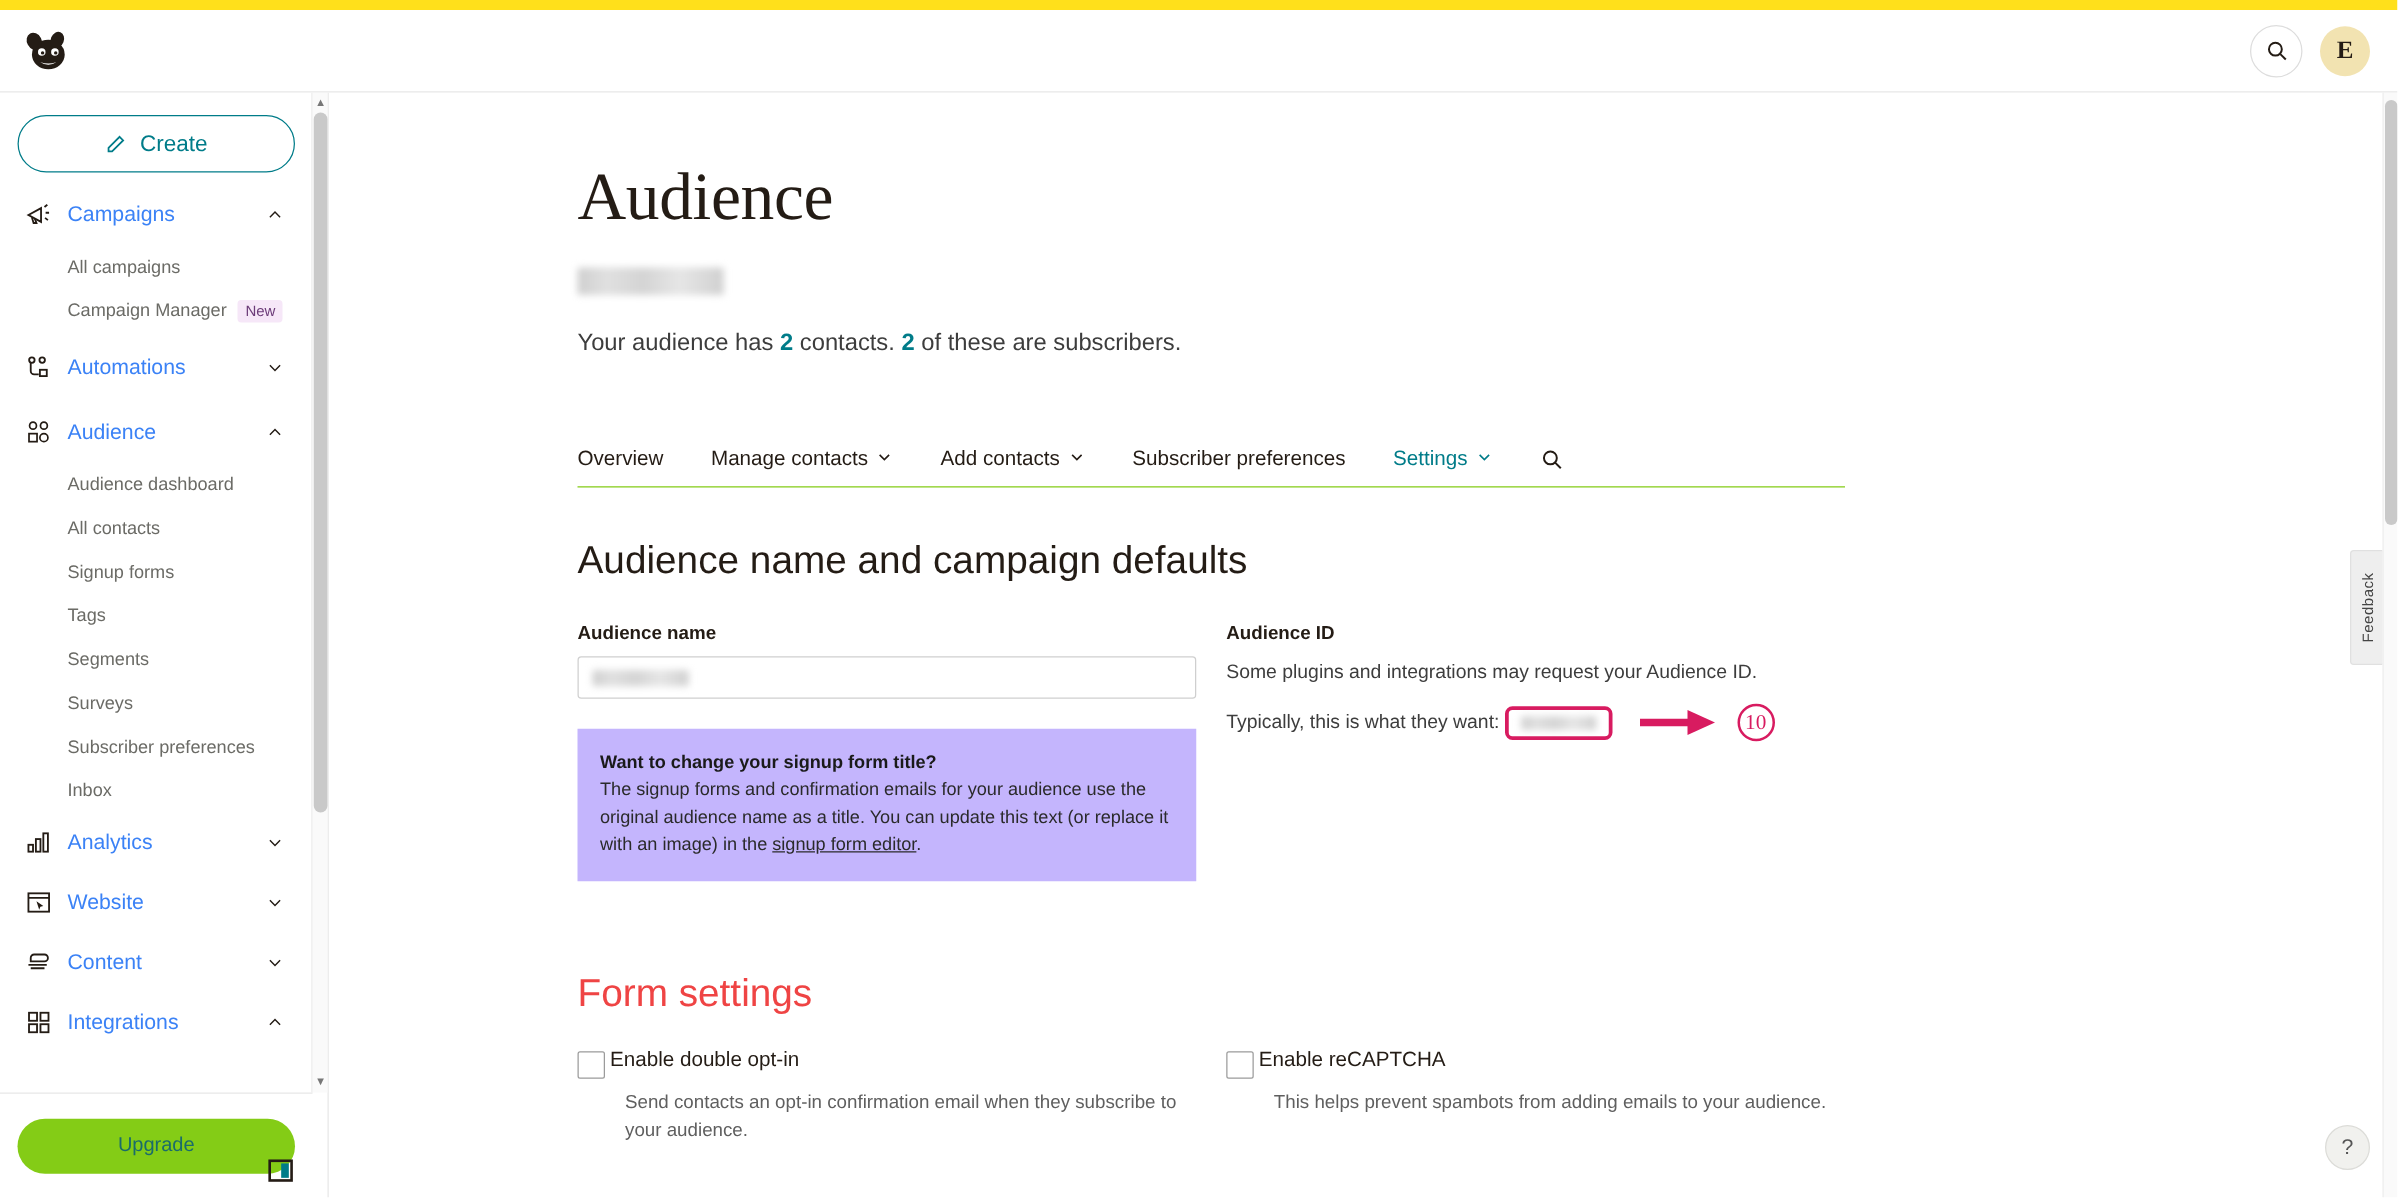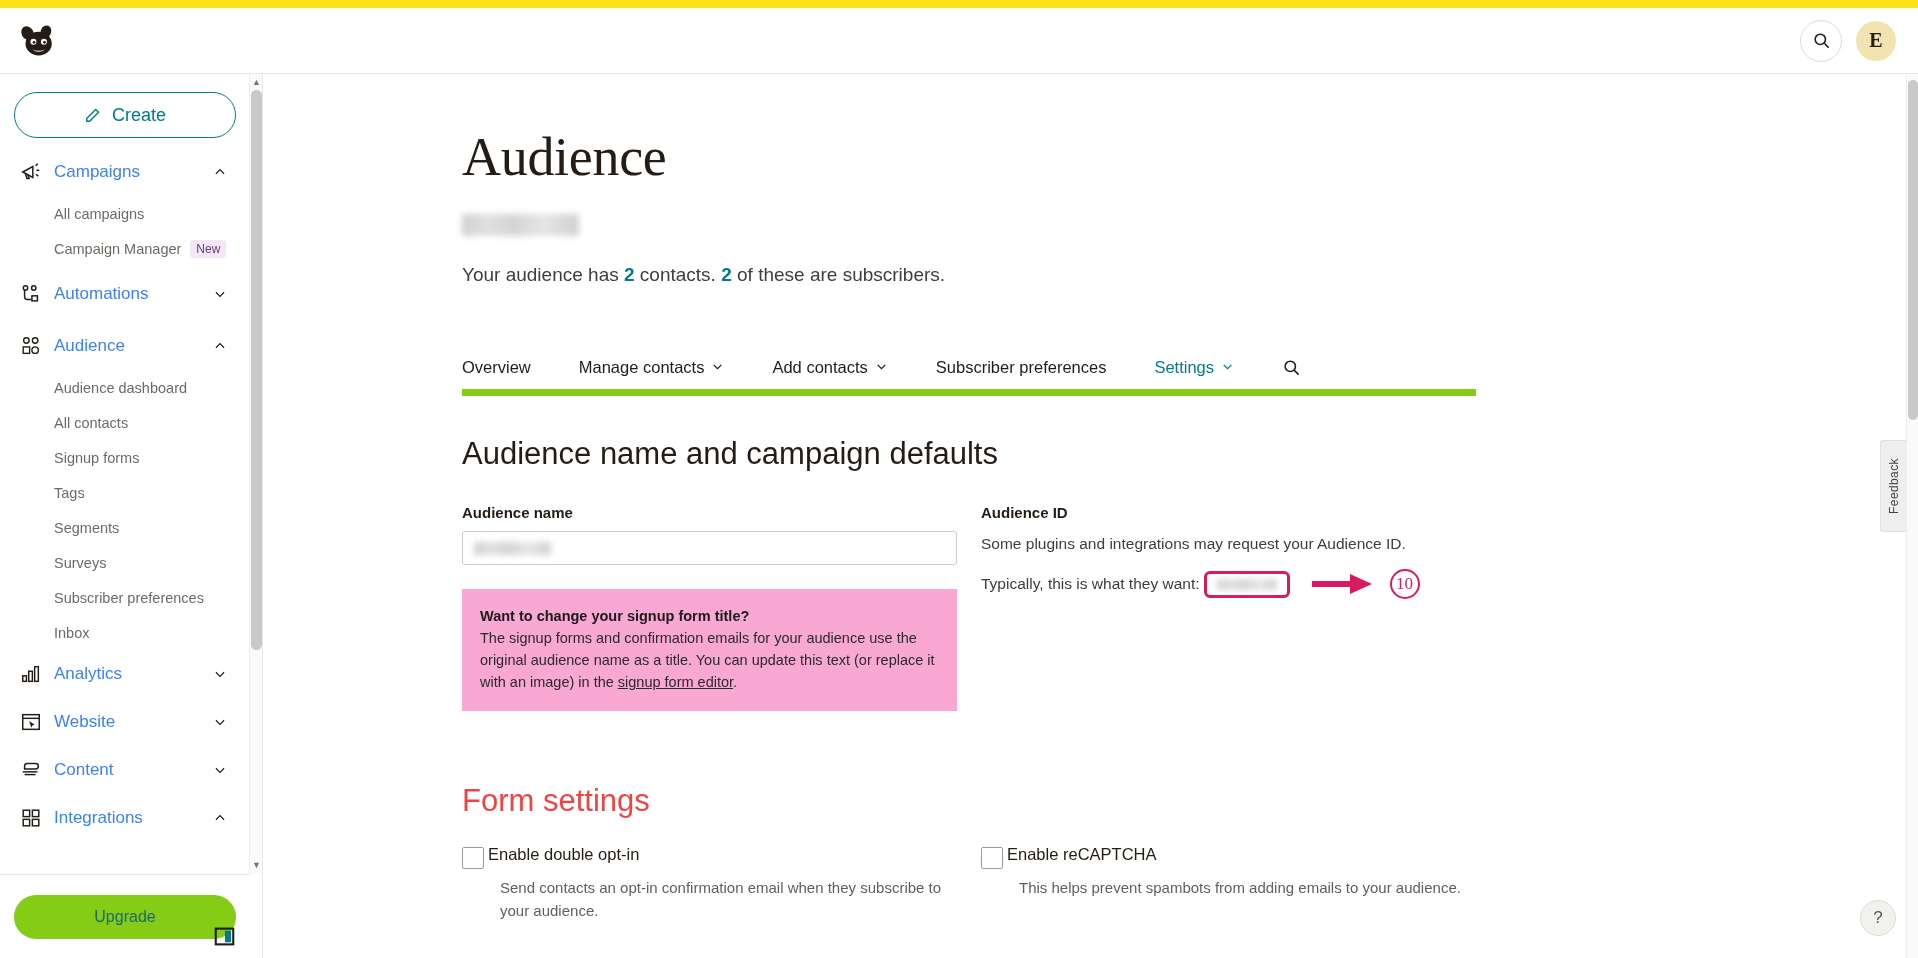--- a/index.html
+++ b/index.html
@@ -152,22 +152,22 @@
 
   .contacts-line {
     margin-top: 28px;
     font-size: 19px; color: #3d3d3d;
   }
   .contacts-line .num { color: #007c89; font-weight: 700; }
 
   
   .tabbar {
     margin-top: 72px; width: 1014px;
-    border-bottom: 7px solid #84cc16;
-    display: flex; align-items: flex-end; gap: 10px;
+    border-bottom: 1px solid #84cc16;
+    display: flex; align-items: flex-end; gap: 0;
     padding-bottom: 12px;
   }
   .tab {
     display: flex; align-items: center; gap: 7px;
     font-size: 16.5px; color: #241c15;
     margin-right: 38px; cursor: pointer;
   }
   .tab.active { color: #007c89; }
   .tab-search { cursor: pointer; display: flex; align-items: center; }
 
@@ -186,21 +186,21 @@
     width: 495px; height: 34px;
     border: 1px solid #cfcfcf; border-radius: 3px;
     background: #fff; position: relative;
     display: flex; align-items: center; padding-left: 11px;
   }
   .input-redact { width: 77px; height: 13px; }
 
   .callout {
     margin-top: 24px;
     width: 495px;
-    background: #f9a8d4;
+    background: #c4b5fd;
     padding: 16px 18px 18px 18px;
     font-size: 14.5px; color: #2a2a2a; line-height: 1.52;
   }
   .callout-title { font-weight: 700; color: #1a1a1a; }
   .callout a { color: #2a2a2a; text-decoration: underline; cursor: pointer; }
 
   .rt-desc { margin-top: 14px; font-size: 15.5px; color: #3d3d3d; }
   .rt-typical {
     margin-top: 16px; font-size: 15.5px; color: #3d3d3d;
     display: flex; align-items: center;

